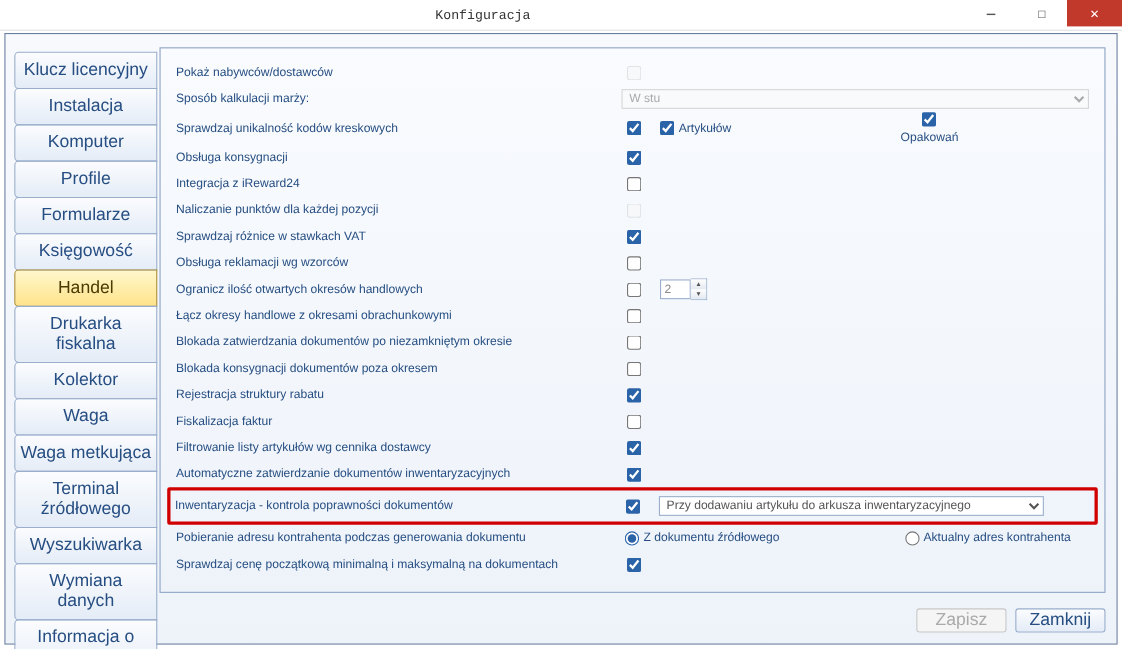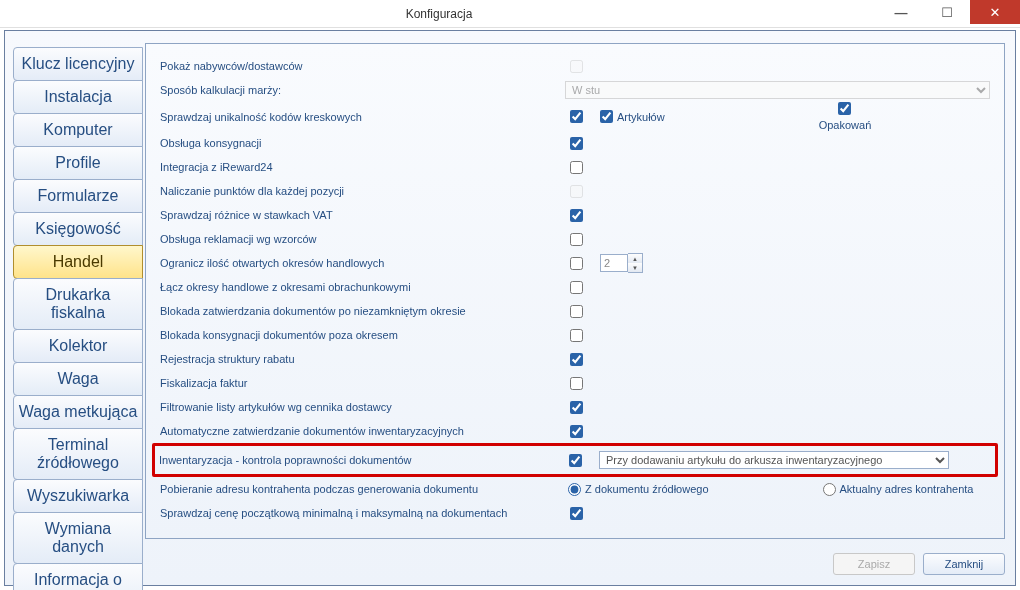--- a/index.html
+++ b/index.html
@@ -17,20 +17,21 @@
   background: #fff;
   position: relative;
 }
 .title-bar {
   height: 28px;
   background: #fff;
   display: flex;
   align-items: center;
   position: relative;
   border-bottom: 1px solid #e0e0e0;
+  font-family: Liberation Mono, monospace;
 }
 .title-bar .title {
   flex: 1;
   text-align: center;
   color: #333;
   font-size: 12px;
 }
 .win-btns {
   display: flex;
   height: 100%;
@@ -149,21 +150,21 @@
 .btn-bar {
   position: absolute;
   right: 10px;
   bottom: 10px;
   display: flex;
   gap: 8px;
 }
 .btn {
   width: 82px;
   height: 22px;
-  font-size: 11px;
+  font-size: 16px;
   border: 1px solid #9aaecb;
   border-radius: 3px;
   background: linear-gradient(#fbfcfe,#e4ecf7);
   color: #264e82;
   display: flex;
   align-items: center;
   justify-content: center;
   cursor: default;
 }
 .btn.disabled { color: #aaa; border-color: #c8c8c8; background: #f5f5f5; }

